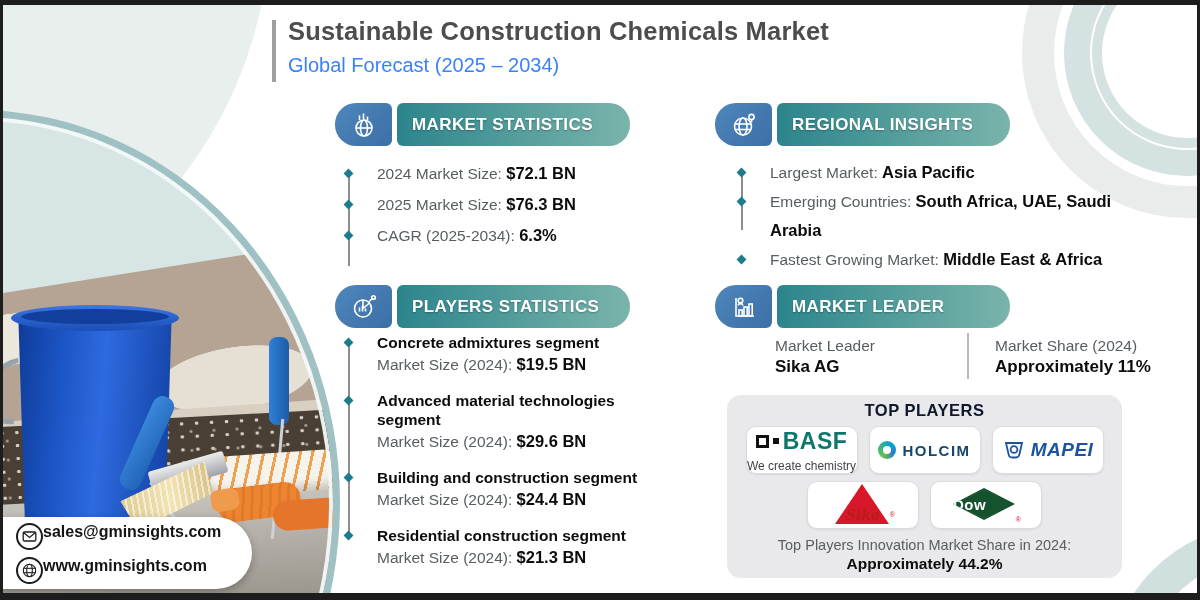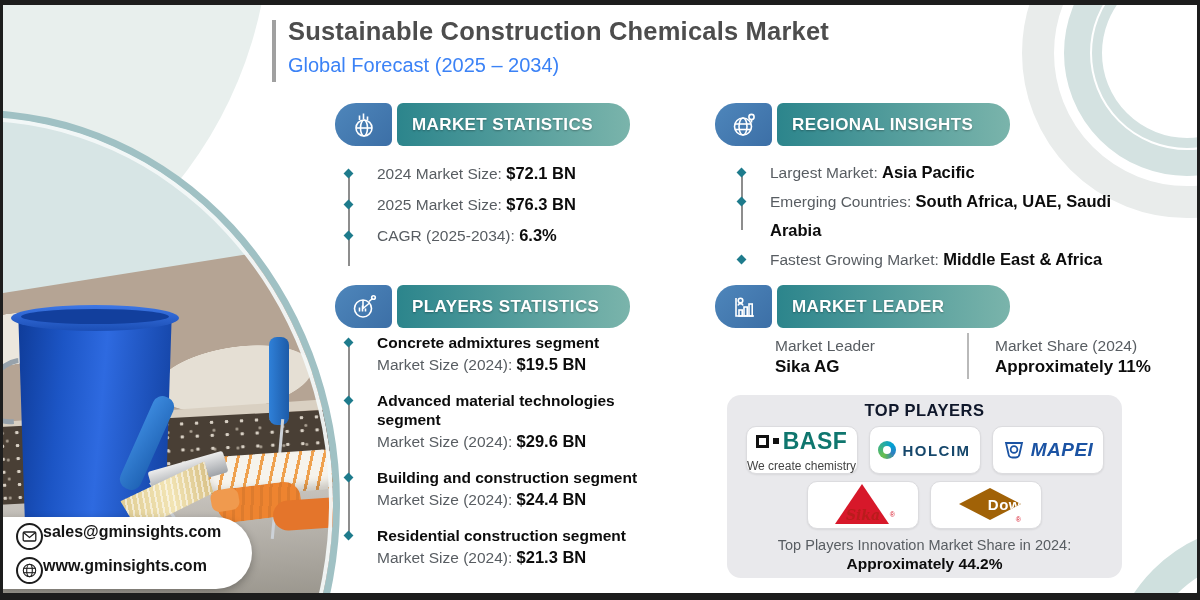--- a/index.html
+++ b/index.html
@@ -165,23 +165,23 @@
   .holcim-txt { font-size:15px; font-weight:900; color:#16476b; letter-spacing:1.5px; }
   .mapei-row { display:flex; align-items:center; gap:5px; }
   .mapei-txt { font-size:19px; font-weight:900; font-style:italic; color:#1b53a3; letter-spacing:.5px; }
   .sika-wrap { position:relative; width:60px; height:42px; }
   .sika-tri { position:absolute; left:2px; top:0; width:0; height:0;
     border-left:27px solid transparent; border-right:27px solid transparent; border-bottom:40px solid #d7182a; }
   .sika-txt { position:absolute; left:0; right:0; bottom:3px; text-align:center;
     font-family:"DejaVu Serif", serif; font-style:italic; font-weight:700; font-size:14px; color:#b91c1c; }
   .sika-reg { position:absolute; right:-2px; bottom:8px; font-size:7px; color:#d7182a; }
   .dow-wrap { position:relative; width:70px; height:34px; }
-  .dow-dia { position:absolute; left:8px; top:0; width:62px; height:32px;
-    clip-path:polygon(50% 0,100% 50%,50% 100%,0 50%); background:#a16207;
-    display:flex; align-items:center; justify-content:flex-end; }
+  .dow-dia { position:absolute; left:2px; top:0; width:62px; height:32px;
+    clip-path:polygon(50% 0,100% 50%,50% 100%,0 50%); background:#14532d;
+    display:flex; align-items:center; justify-content:flex-start; }
   .dow-txt { color:#fff; font-size:15px; font-weight:900; letter-spacing:.5px; }
   .dow-reg { position:absolute; right:0; bottom:-1px; font-size:7px; color:#d7182a; }
   
   .contact { position:absolute; left:0; top:517px; width:252px; height:72px; background:#fff;
     border-radius:0 36px 36px 0; box-shadow:0 3px 8px rgba(0,0,0,.28);
     display:flex; flex-direction:column; justify-content:center; gap:7px; padding-left:16px; z-index:6; }
   .c-row { display:flex; align-items:flex-start; }
   .c-ic { width:27px; height:27px; border:2px solid #1d1d1d; border-radius:50%;
     display:flex; align-items:center; justify-content:center; flex:0 0 27px; }
   .c-txt { font-size:16px; font-weight:700; color:#141414; white-space:nowrap; }

